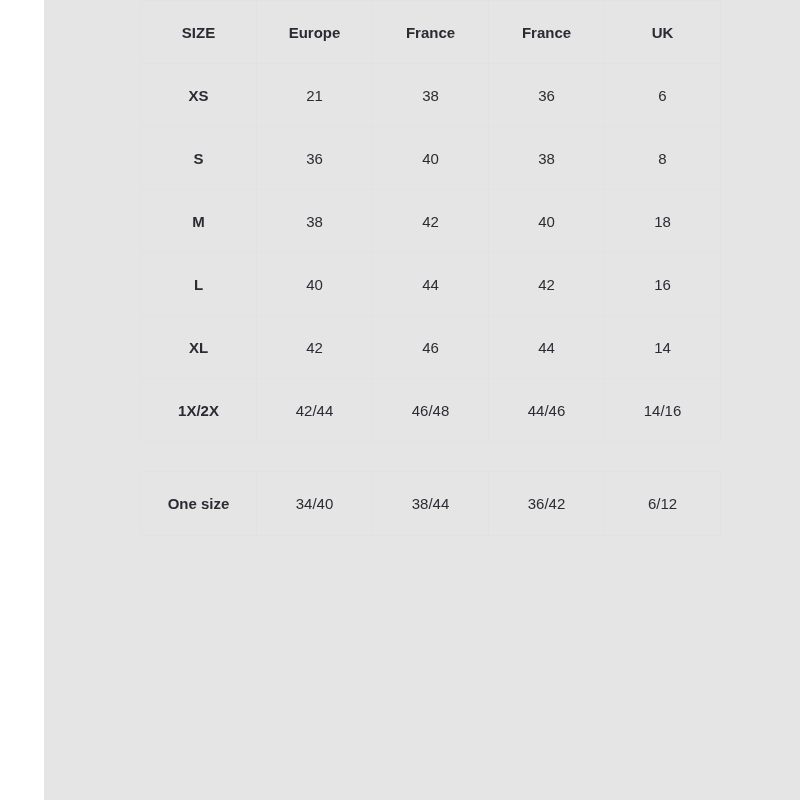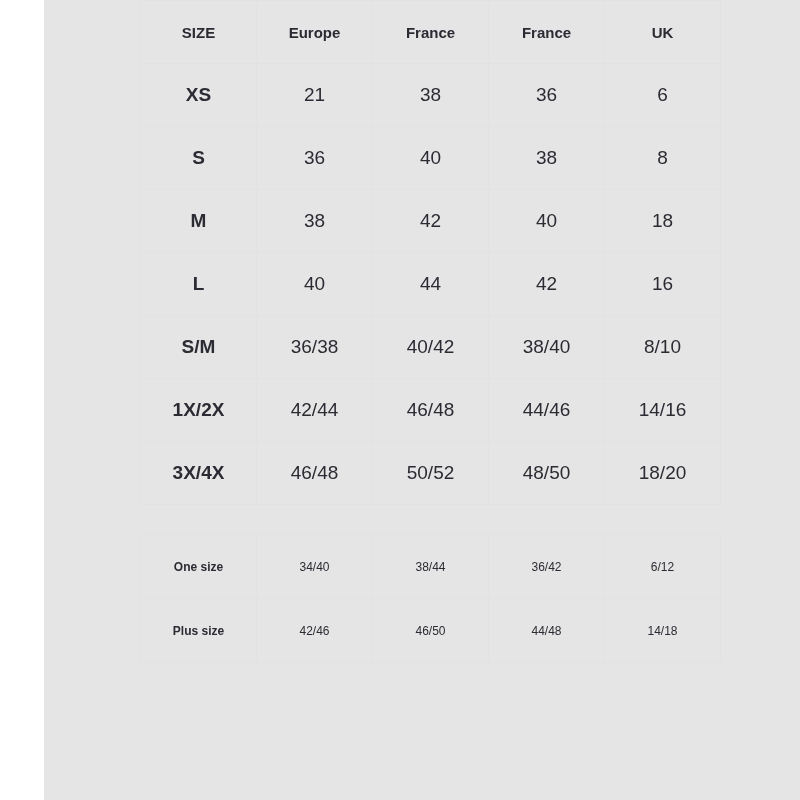--- a/index.html
+++ b/index.html
@@ -29,21 +29,21 @@
     border-collapse: collapse;
     width: 580px;
     table-layout: fixed;
   }
   table.size-table td,
   table.size-table th {
     border: 1px solid #e2e2e2;
     text-align: center;
     vertical-align: middle;
     color: #2b2b33;
-    font-size: 19px;
+    font-size: 15px;
     font-weight: 400;
     padding: 0;
     height: 63px;
   }
   table.size-table th {
     font-weight: bold;
     font-size: 15px;
   }
   table.size-table td.rowhead,
   table.size-table th.rowhead {
@@ -58,21 +58,21 @@
   table.extra-table {
     border-collapse: collapse;
     width: 580px;
     table-layout: fixed;
   }
   table.extra-table td {
     border: 1px solid #e2e2e2;
     text-align: center;
     vertical-align: middle;
     color: #2b2b33;
-    font-size: 12px;
+    font-size: 15px;
     height: 64px;
     padding: 13px;
   }
   table.extra-table td.rowhead {
     font-weight: bold;
   }
 </style>
 </head>
 <body>
 
@@ -119,39 +119,32 @@
           <td>18</td>
         </tr>
         <tr>
           <td class="rowhead">L</td>
           <td>40</td>
           <td>44</td>
           <td>42</td>
           <td>16</td>
         </tr>
         <tr>
-          <td class="rowhead">S/M</td>
-          <td>36/38</td>
-          <td>40/42</td>
-          <td>38/40</td>
-          <td>8/10</td>
+          <td class="rowhead">XL</td>
+          <td>42</td>
+          <td>46</td>
+          <td>44</td>
+          <td>14</td>
         </tr>
         <tr>
           <td class="rowhead">1X/2X</td>
           <td>42/44</td>
           <td>46/48</td>
           <td>44/46</td>
           <td>14/16</td>
-        </tr>
-        <tr>
-          <td class="rowhead">3X/4X</td>
-          <td>46/48</td>
-          <td>50/52</td>
-          <td>48/50</td>
-          <td>18/20</td>
         </tr>
       </tbody>
     </table>
 
     <div class="spacer"></div>
 
     <table class="extra-table">
       <colgroup>
         <col class="c-label">
         <col class="c-data">
@@ -160,24 +153,17 @@
         <col class="c-data">
       </colgroup>
       <tbody>
         <tr>
           <td class="rowhead">One size</td>
           <td>34/40</td>
           <td>38/44</td>
           <td>36/42</td>
           <td>6/12</td>
         </tr>
-        <tr>
-          <td class="rowhead">Plus size</td>
-          <td>42/46</td>
-          <td>46/50</td>
-          <td>44/48</td>
-          <td>14/18</td>
-        </tr>
       </tbody>
     </table>
 
   </div>
 </div>
 
 </body></html>

